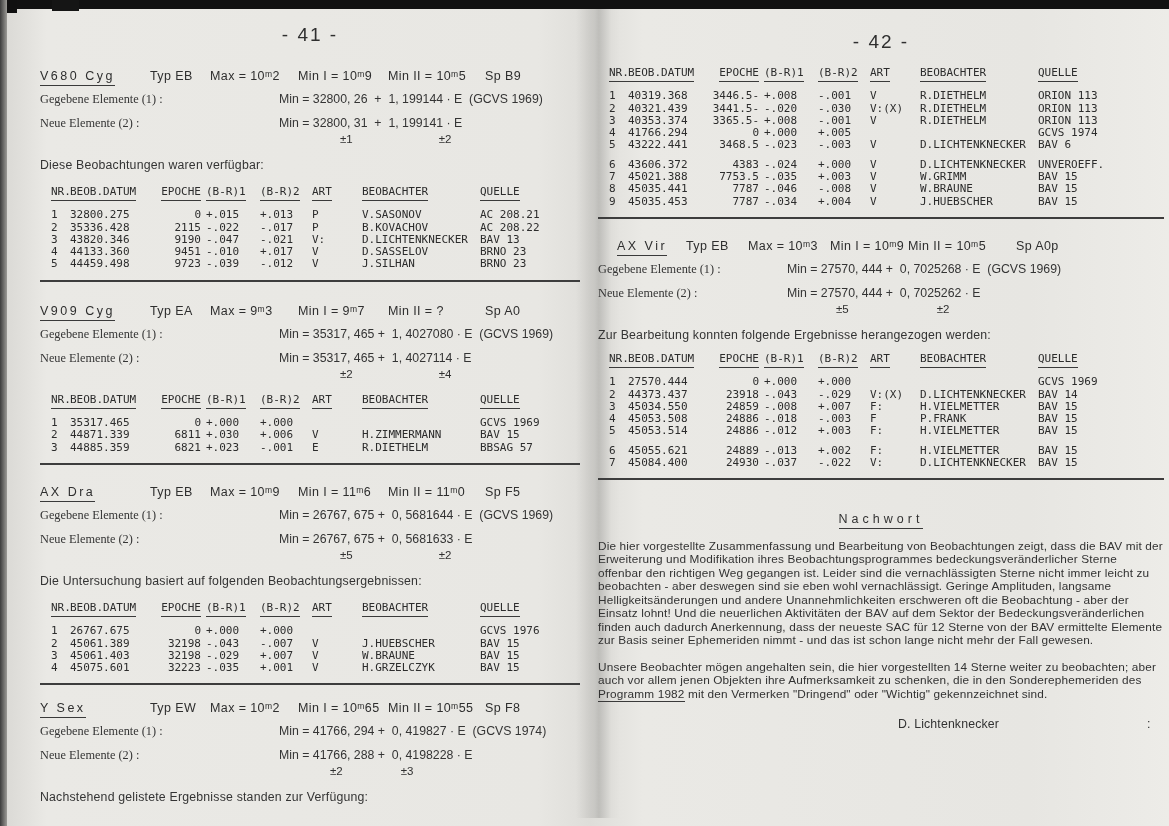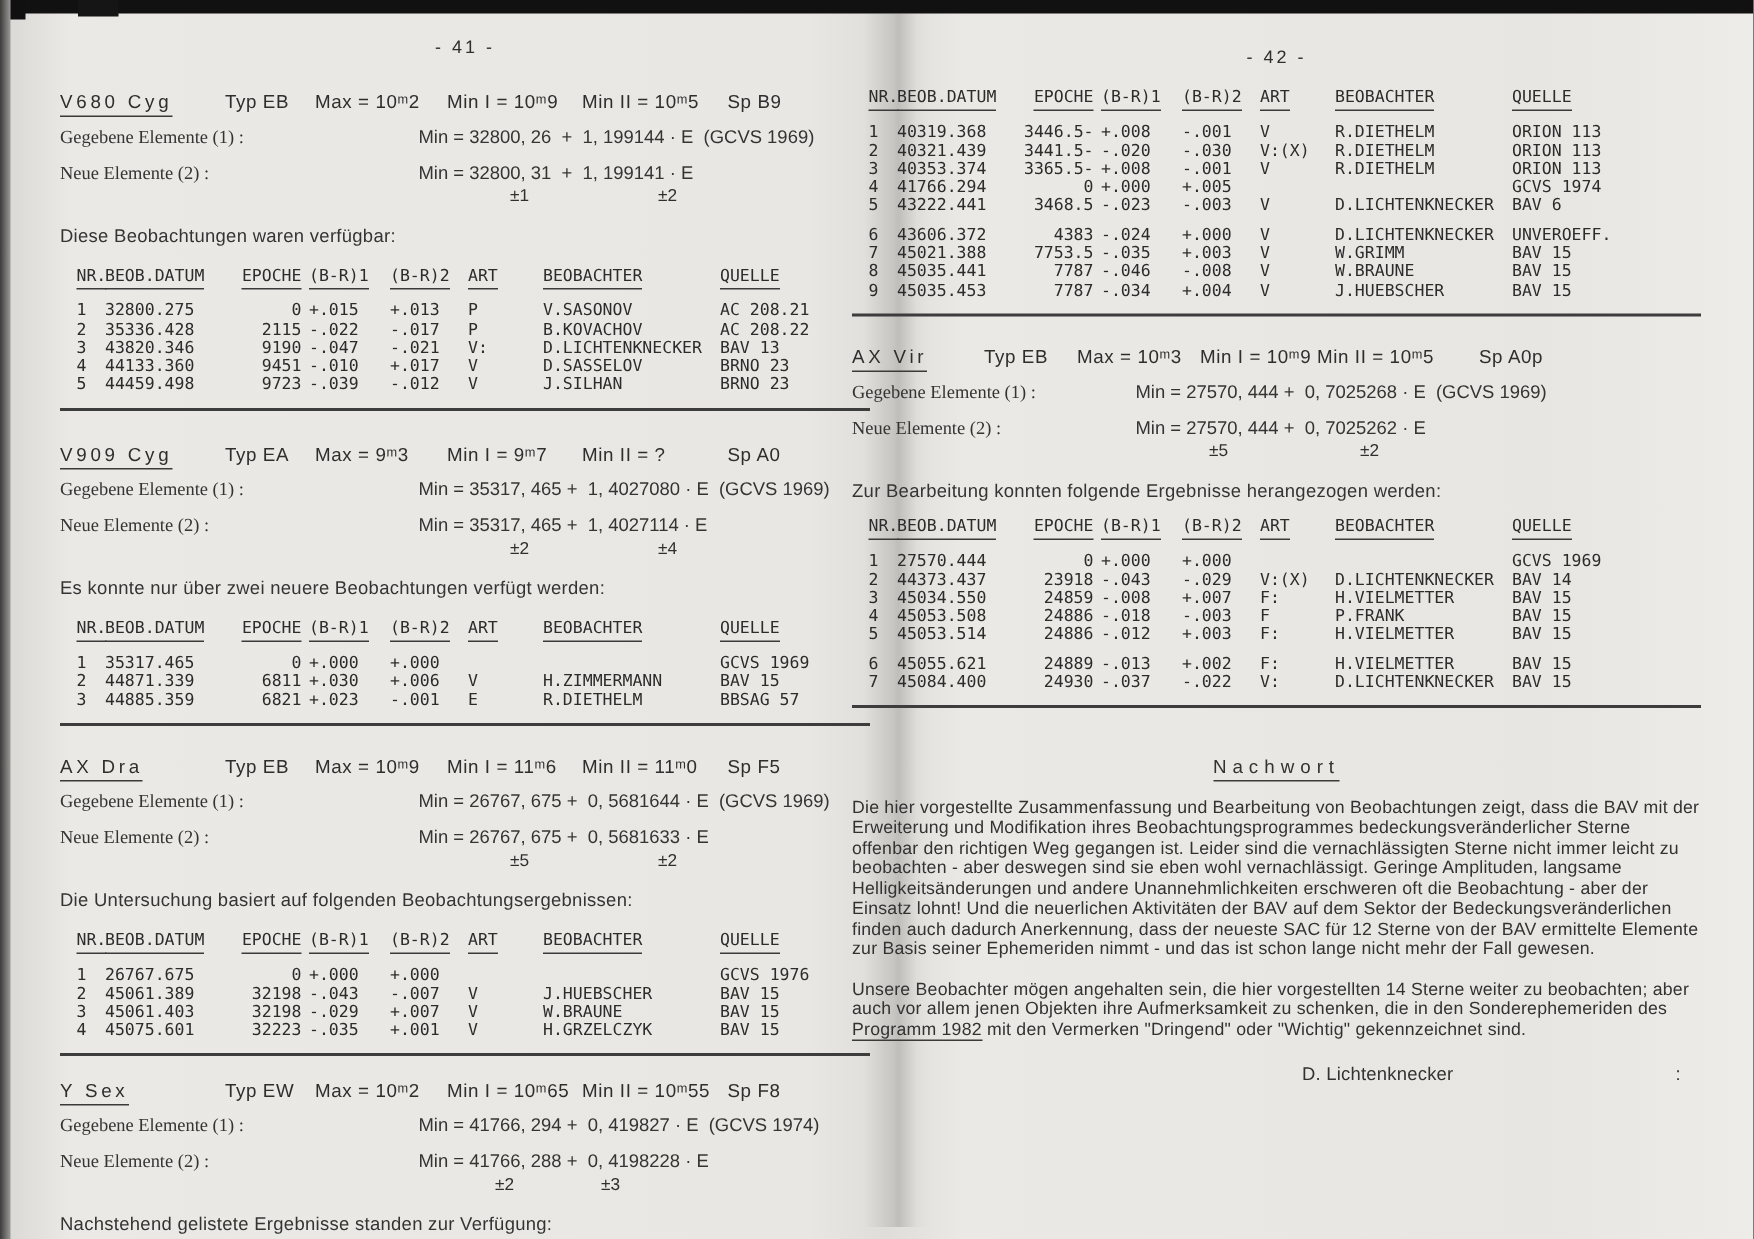--- a/index.html
+++ b/index.html
@@ -9,35 +9,35 @@
     font-family:"Liberation Sans", sans-serif;color:#343434;
   }
   .bar-top{position:absolute;top:0;left:0;right:0;height:9px;background:#111;}
   .edge-left{position:absolute;left:0;top:0;bottom:0;width:7px;background:linear-gradient(90deg,#3c3c3c,#9b9a96);}
   .blob1{position:absolute;left:0;top:0;width:17px;height:13px;background:#101010;}
   .blob2{position:absolute;left:52px;top:0;width:27px;height:11px;background:#151515;}
   .gutter{position:absolute;left:576px;top:9px;bottom:8px;width:44px;
     background:linear-gradient(90deg,rgba(0,0,0,0) 0%,rgba(0,0,0,0.10) 42%,rgba(0,0,0,0.15) 52%,rgba(0,0,0,0.02) 80%,rgba(0,0,0,0) 100%);}
   .page{position:absolute;top:9px;}
   .page-left{left:40px;width:540px;}
-  .page-right{left:568px;width:566px;}
-  .pagenum{text-align:center;font-size:12px;letter-spacing:2px;color:#2f2f2f;}
+  .page-right{left:598px;width:566px;}
+  .pagenum{text-align:center;font-size:19px;letter-spacing:2px;color:#2f2f2f;}
   .page-left .pagenum{margin-top:15px;}
   .page-right .pagenum{margin-top:22px;}
 
   .star{display:block;}
   .star-head{display:flex;align-items:baseline;font-size:12.5px;letter-spacing:.4px;color:#2e2e2e;white-space:pre;}
   .star-name{width:110px;flex:none;}
   .star-name span{letter-spacing:2.5px;border-bottom:1px solid #3a3a3a;padding-bottom:2px;}
   .f-typ{width:60px;flex:none;}
   .f-max{width:88px;flex:none;}
   .f-min1{width:90px;flex:none;}
   .f-min2{width:97px;flex:none;}
   .f-sp{flex:1;}
-  .compact .star-name{width:88px;}
+  .compact .star-name{width:88px;text-align:center;}
   .compact .f-typ{width:62px;}
   .compact .f-max{width:82px;}
   .compact .f-min1{width:78px;}
   .compact .f-min2{width:108px;}
 
   .elem-line{display:flex;font-size:12.3px;margin-top:9px;white-space:pre;}
   .elem-label{width:228px;flex:none;text-align:left;font-family:Liberation Serif, serif;}
   .compact .elem-label{width:178px;}
   .elem-value{margin-left:11px;text-align:center;}
   .errs{display:flex;font-size:11.5px;margin-top:2px;color:#2f2f2f;}
@@ -138,21 +138,20 @@
         <span class="elem-value">Min = 35317, 465 +  1, 4027080 · E  (GCVS 1969)</span>
       </div>
       <div class="elem-line">
         <span class="elem-label">Neue Elemente (2) :</span>
         <span class="elem-value">Min = 35317, 465 +  1, 4027114 · E</span>
       </div>
       <div class="errs">
         <span class="e1">±2</span>
         <span class="e2">±4</span>
       </div>
-      <div class="intro">Es konnte nur über zwei neuere Beobachtungen verfügt werden:</div>
       <div class="obs-table">
           <div class="tr th-row"><div class="cell c0"><span class="hu">NR.</span></div><div class="cell c1"><span class="hu">BEOB.DATUM</span></div><div class="cell c2"><span class="hu">EPOCHE</span></div><div class="cell c3"><span class="hu">(B-R)1</span></div><div class="cell c4"><span class="hu">(B-R)2</span></div><div class="cell c5"><span class="hu">ART</span></div><div class="cell c6"><span class="hu">BEOBACHTER</span></div><div class="cell c7"><span class="hu">QUELLE</span></div></div>
           <div class="tr"><div class="cell c0">1</div><div class="cell c1">35317.465</div><div class="cell c2">0</div><div class="cell c3">+.000</div><div class="cell c4">+.000</div><div class="cell c5"></div><div class="cell c6"></div><div class="cell c7">GCVS 1969</div></div>
           <div class="tr"><div class="cell c0">2</div><div class="cell c1">44871.339</div><div class="cell c2">6811</div><div class="cell c3">+.030</div><div class="cell c4">+.006</div><div class="cell c5">V</div><div class="cell c6">H.ZIMMERMANN</div><div class="cell c7">BAV 15</div></div>
           <div class="tr"><div class="cell c0">3</div><div class="cell c1">44885.359</div><div class="cell c2">6821</div><div class="cell c3">+.023</div><div class="cell c4">-.001</div><div class="cell c5">E</div><div class="cell c6">R.DIETHELM</div><div class="cell c7">BBSAG 57</div></div>
           <div class="trule"></div>
         </div>
     </section>
 
     <section class="star" id="s2">

